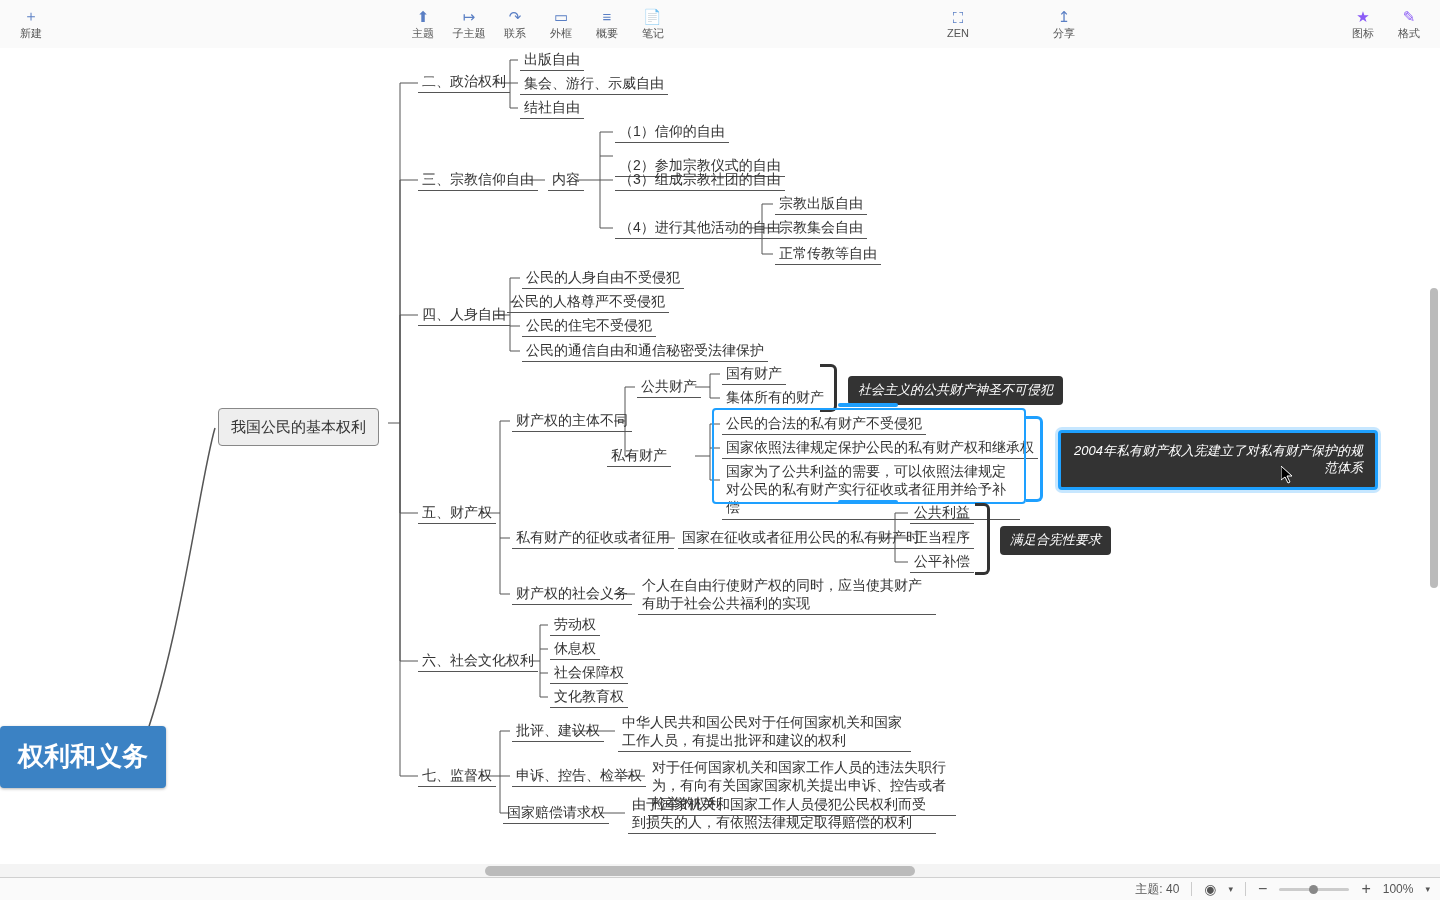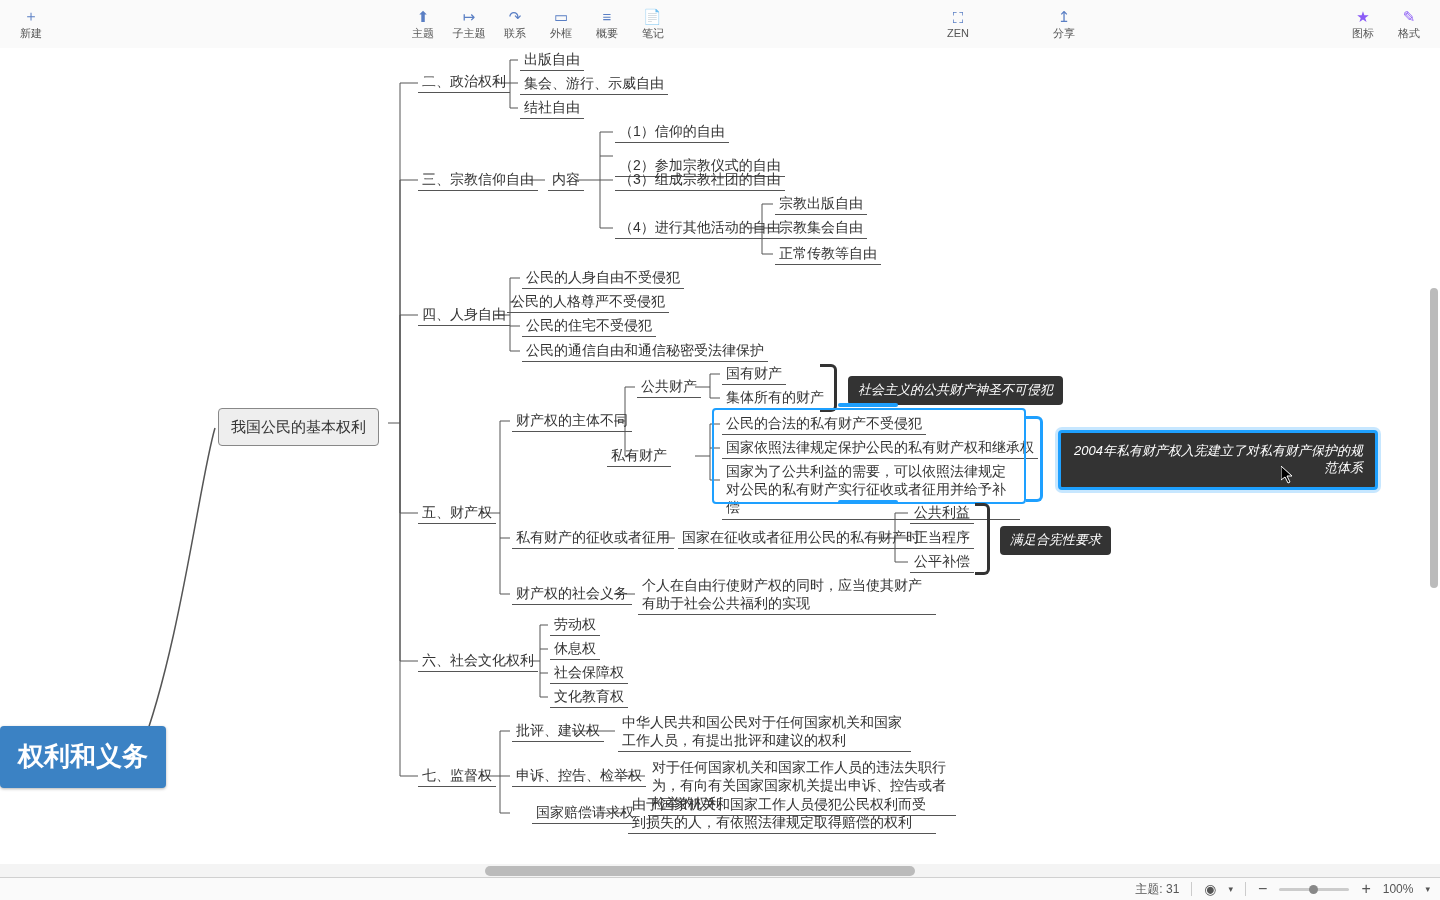--- a/index.html
+++ b/index.html
@@ -190,38 +190,38 @@
 <div class="node" style="left:550px;top:567px">劳动权</div>
 <div class="node" style="left:550px;top:591px">休息权</div>
 <div class="node" style="left:550px;top:615px">社会保障权</div>
 <div class="node" style="left:550px;top:639px">文化教育权</div>
 
 <div class="node" style="left:418px;top:718px">七、监督权</div>
 <div class="node" style="left:512px;top:673px">批评、建议权</div>
 <div class="node wrap" style="left:618px;top:665px;width:285px">中华人民共和国公民对于任何国家机关和国家工作人员，有提出批评和建议的权利</div>
 <div class="node" style="left:512px;top:718px">申诉、控告、检举权</div>
 <div class="node wrap" style="left:648px;top:710px;width:300px">对于任何国家机关和国家工作人员的违法失职行为，有向有关国家国家机关提出申诉、控告或者检举的权利</div>
-<div class="node" style="left:532px;top:755px">国家赔偿请求权</div>
+<div class="node" style="left:503px;top:755px">国家赔偿请求权</div>
 <div class="node wrap" style="left:628px;top:747px;width:300px">由于国家机关和国家工作人员侵犯公民权利而受到损失的人，有依照法律规定取得赔偿的权利</div>
 
 <svg class="cursor" style="left:1281px;top:418px">
       <path d="M0 0 L0 14 L4 11 L7 17 L9 16 L6 10 L11 10 Z" fill="#000" stroke="#fff" stroke-width="1"></path>
     </svg>
 
 <div class="hscroll">
       <div class="thumb" style="left:485px;width:430px"></div>
     </div>
 <div class="vscroll" style="top:200px;height:500px">
       <div class="thumb" style="margin-top:40px;height:300px"></div>
     </div>
 
 </div>
 
 <div class="status">
-  <span><span>主题:</span> <span>31</span></span>
+  <span><span>主题:</span> <span>40</span></span>
   <span class="sep"></span>
   <span style="font-size:14px">◉</span>
   <span style="font-size:9px">▾</span>
   <span class="sep"></span>
   <span style="font-size:16px;cursor:pointer">−</span>
   <div class="zoom-track">
       <div class="zoom-knob"></div>
     </div>
   <span style="font-size:16px;cursor:pointer">+</span>
   <span>100%</span>

